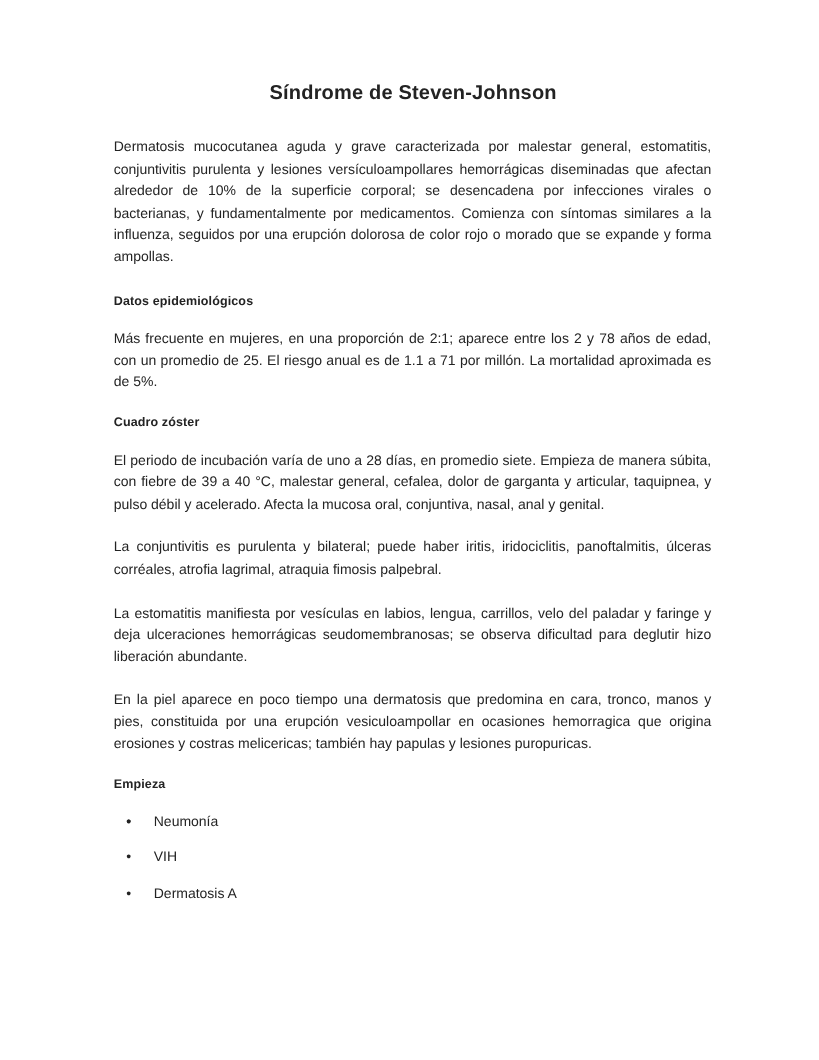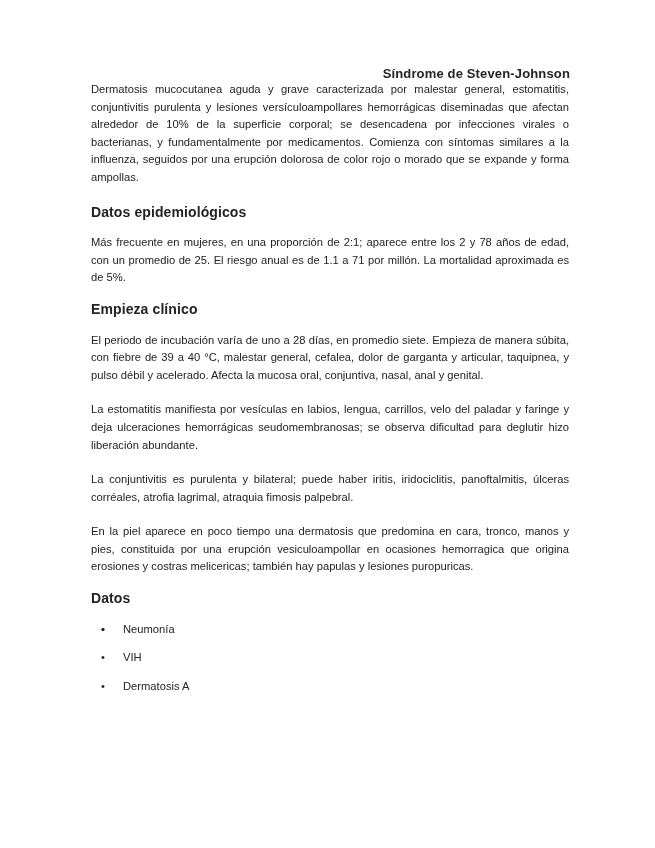--- a/index.html
+++ b/index.html
@@ -18,38 +18,38 @@
   .page {
     position: relative;
     width: 655px;
     height: 848px;
     background: #ffffff;
     box-sizing: border-box;
     padding: 66px 85px 0 91px;
     overflow: hidden;
   }
   .doc-title {
-    font-size: 13px;
+    font-size: 16px;
     font-weight: bold;
-    text-align: right;
-    margin: 0 0 0 0;
+    text-align: center;
+    margin: 0 0 26px 0;
     letter-spacing: 0.15px;
   }
   p.body-text {
     font-size: 11.2px;
     line-height: 17.6px;
     text-align: justify;
     text-justify: inter-word;
     margin: 0 1px 17px 0;
   }
   p.body-text.tight {
     margin-bottom: 14px;
   }
   h2.section-heading {
-    font-size: 14px;
+    font-size: 10px;
     font-weight: bold;
     line-height: 17.6px;
     margin: 8px 0 13px 0;
     letter-spacing: 0.1px;
   }
   h2.section-heading.pre-list {
     margin-bottom: 20px;
   }
   ul.bullet-list {
     list-style: none;
@@ -77,31 +77,31 @@
 <div class="page">
 
   <h1 class="doc-title">Síndrome de Steven-Johnson</h1>
 
   <p class="body-text">Dermatosis mucocutanea aguda y grave caracterizada por malestar general, estomatitis, conjuntivitis purulenta y lesiones versículoampollares hemorrágicas diseminadas que afectan alrededor de 10% de la superficie corporal; se desencadena por infecciones virales o bacterianas, y fundamentalmente por medicamentos. Comienza con síntomas similares a la influenza, seguidos por una erupción dolorosa de color rojo o morado que se expande y forma ampollas.</p>
 
   <h2 class="section-heading">Datos epidemiológicos</h2>
 
   <p class="body-text tight">Más frecuente en mujeres, en una proporción de 2:1; aparece entre los 2 y 78 años de edad, con un promedio de 25.  El riesgo anual es de 1.1 a 71 por millón. La mortalidad aproximada es de 5%.</p>
 
-  <h2 class="section-heading">Empieza clínico</h2>
+  <h2 class="section-heading">Cuadro zóster</h2>
 
   <p class="body-text">El periodo de incubación varía de uno a 28 días, en promedio siete. Empieza de manera súbita, con fiebre de 39 a 40 °C, malestar general, cefalea, dolor de garganta y articular, taquipnea, y pulso débil y acelerado. Afecta la mucosa oral, conjuntiva, nasal, anal y genital.</p>
 
+  <p class="body-text">La conjuntivitis es purulenta y bilateral; puede haber iritis, iridociclitis, panoftalmitis, úlceras corréales, atrofia lagrimal, atraquia fimosis palpebral.</p>
+
   <p class="body-text">La estomatitis manifiesta por vesículas en labios, lengua, carrillos, velo del paladar y faringe y deja ulceraciones hemorrágicas seudomembranosas; se observa dificultad para deglutir hizo liberación abundante.</p>
-
-  <p class="body-text">La conjuntivitis es purulenta y bilateral; puede haber iritis, iridociclitis, panoftalmitis, úlceras corréales, atrofia lagrimal, atraquia fimosis palpebral.</p>
 
   <p class="body-text tight">En la piel aparece en poco tiempo una dermatosis que predomina en cara, tronco, manos y pies, constituida por una erupción vesiculoampollar en ocasiones hemorragica que origina erosiones y costras melicericas; también hay papulas y lesiones puropuricas.</p>
 
-  <h2 class="section-heading">Datos</h2>
+  <h2 class="section-heading">Empieza</h2>
 
 
 
   <ul class="bullet-list">
     <li>
       <span class="marker">•</span>
     </li>
     <li>
       <span class="marker">•</span>
       <span>Neumonía</span>

